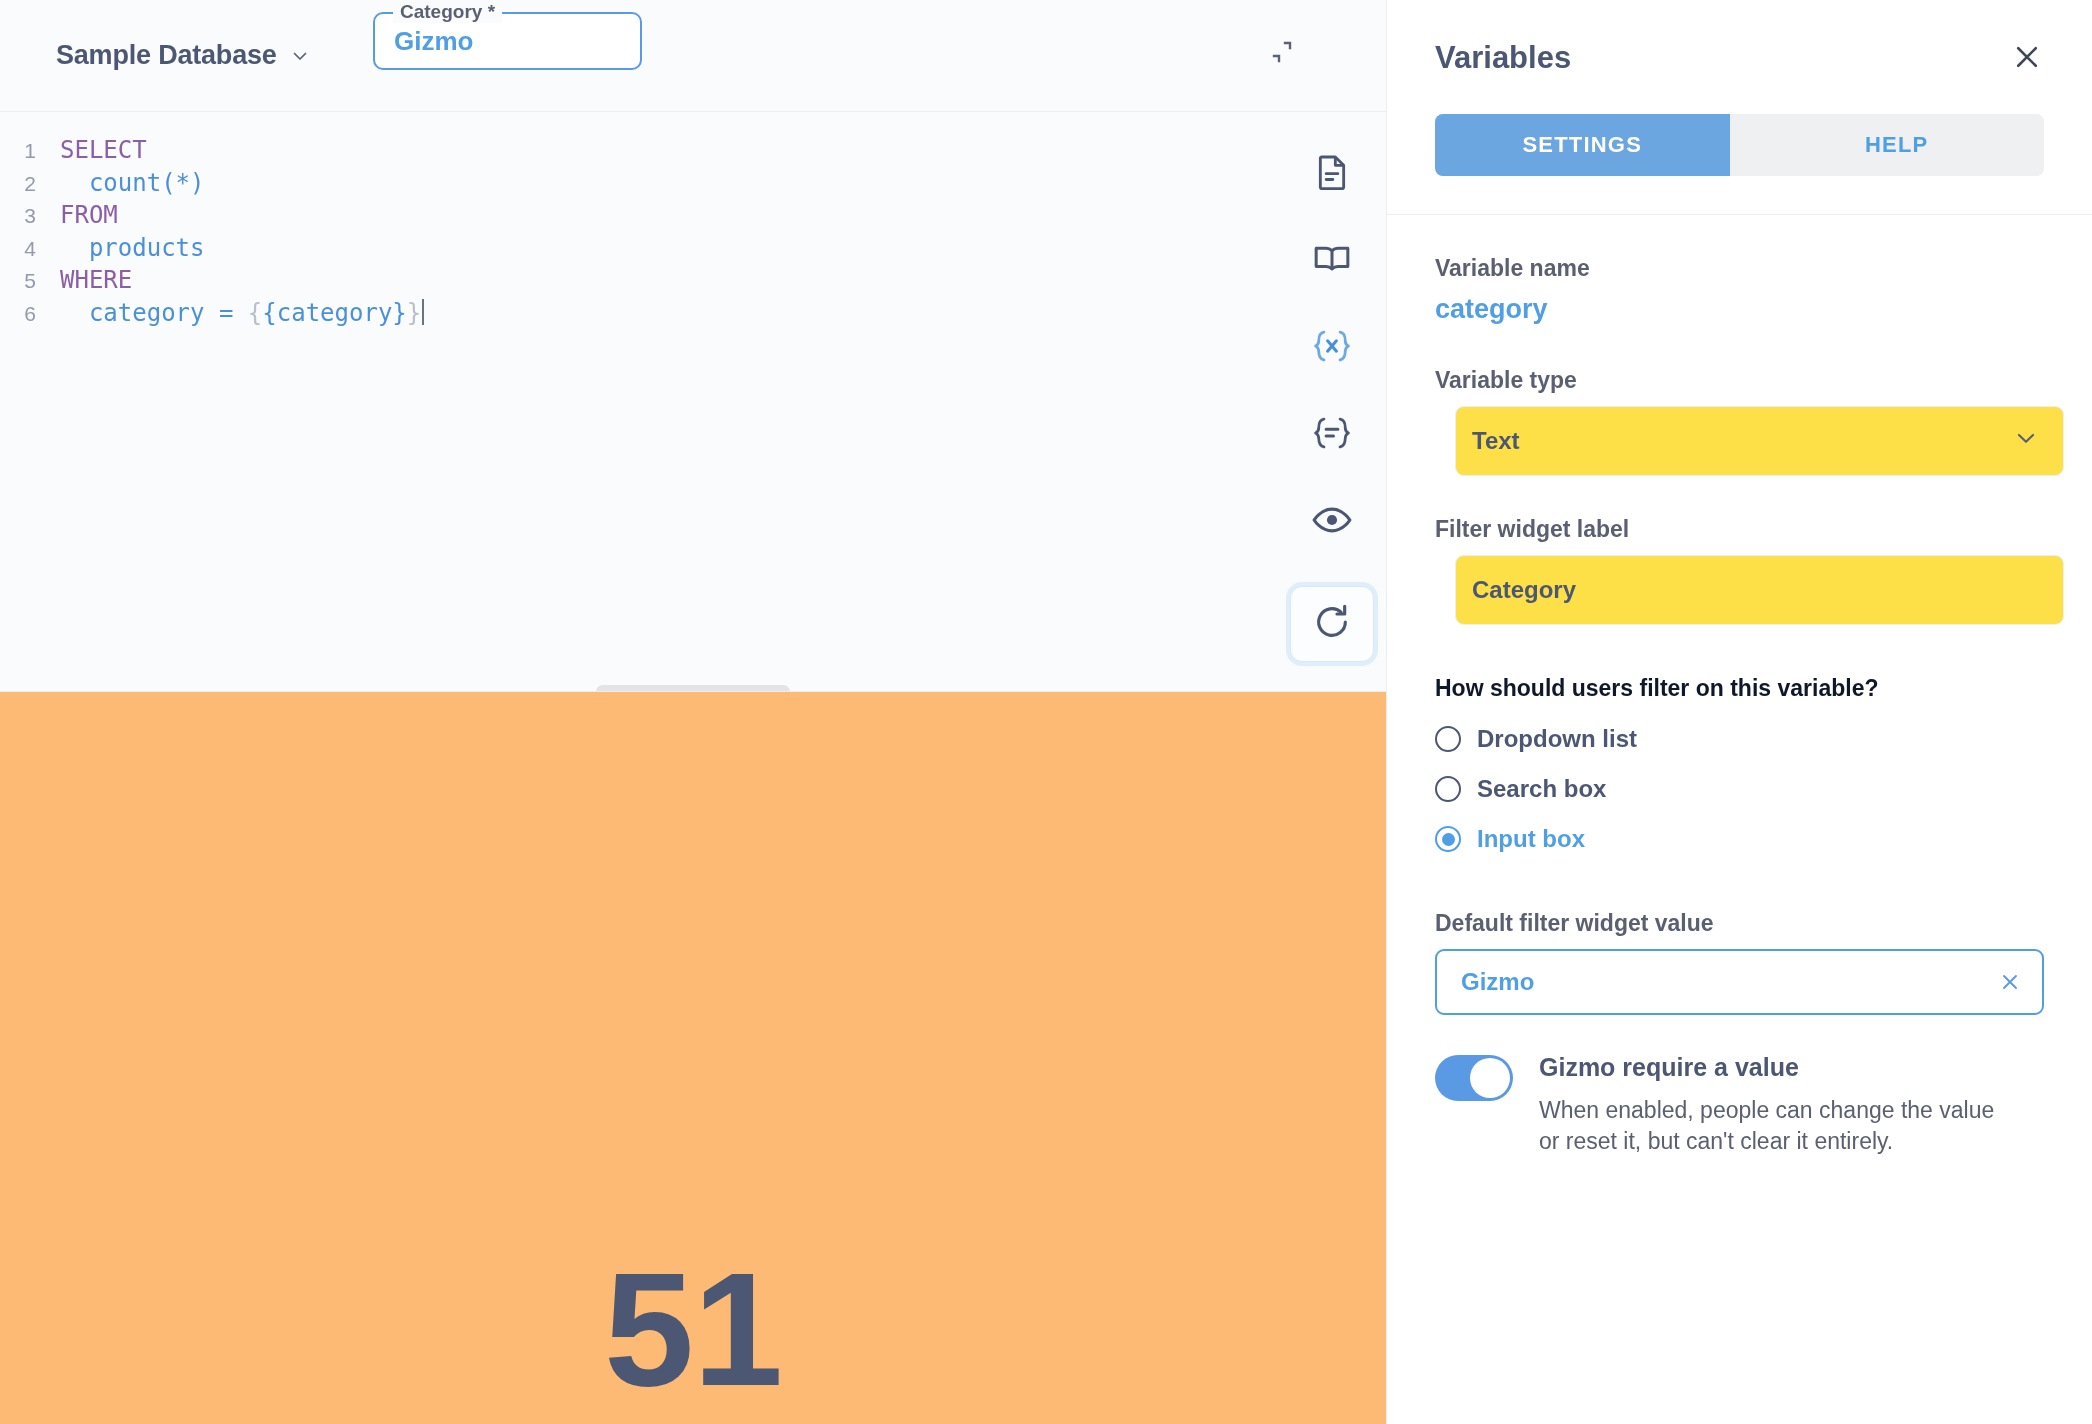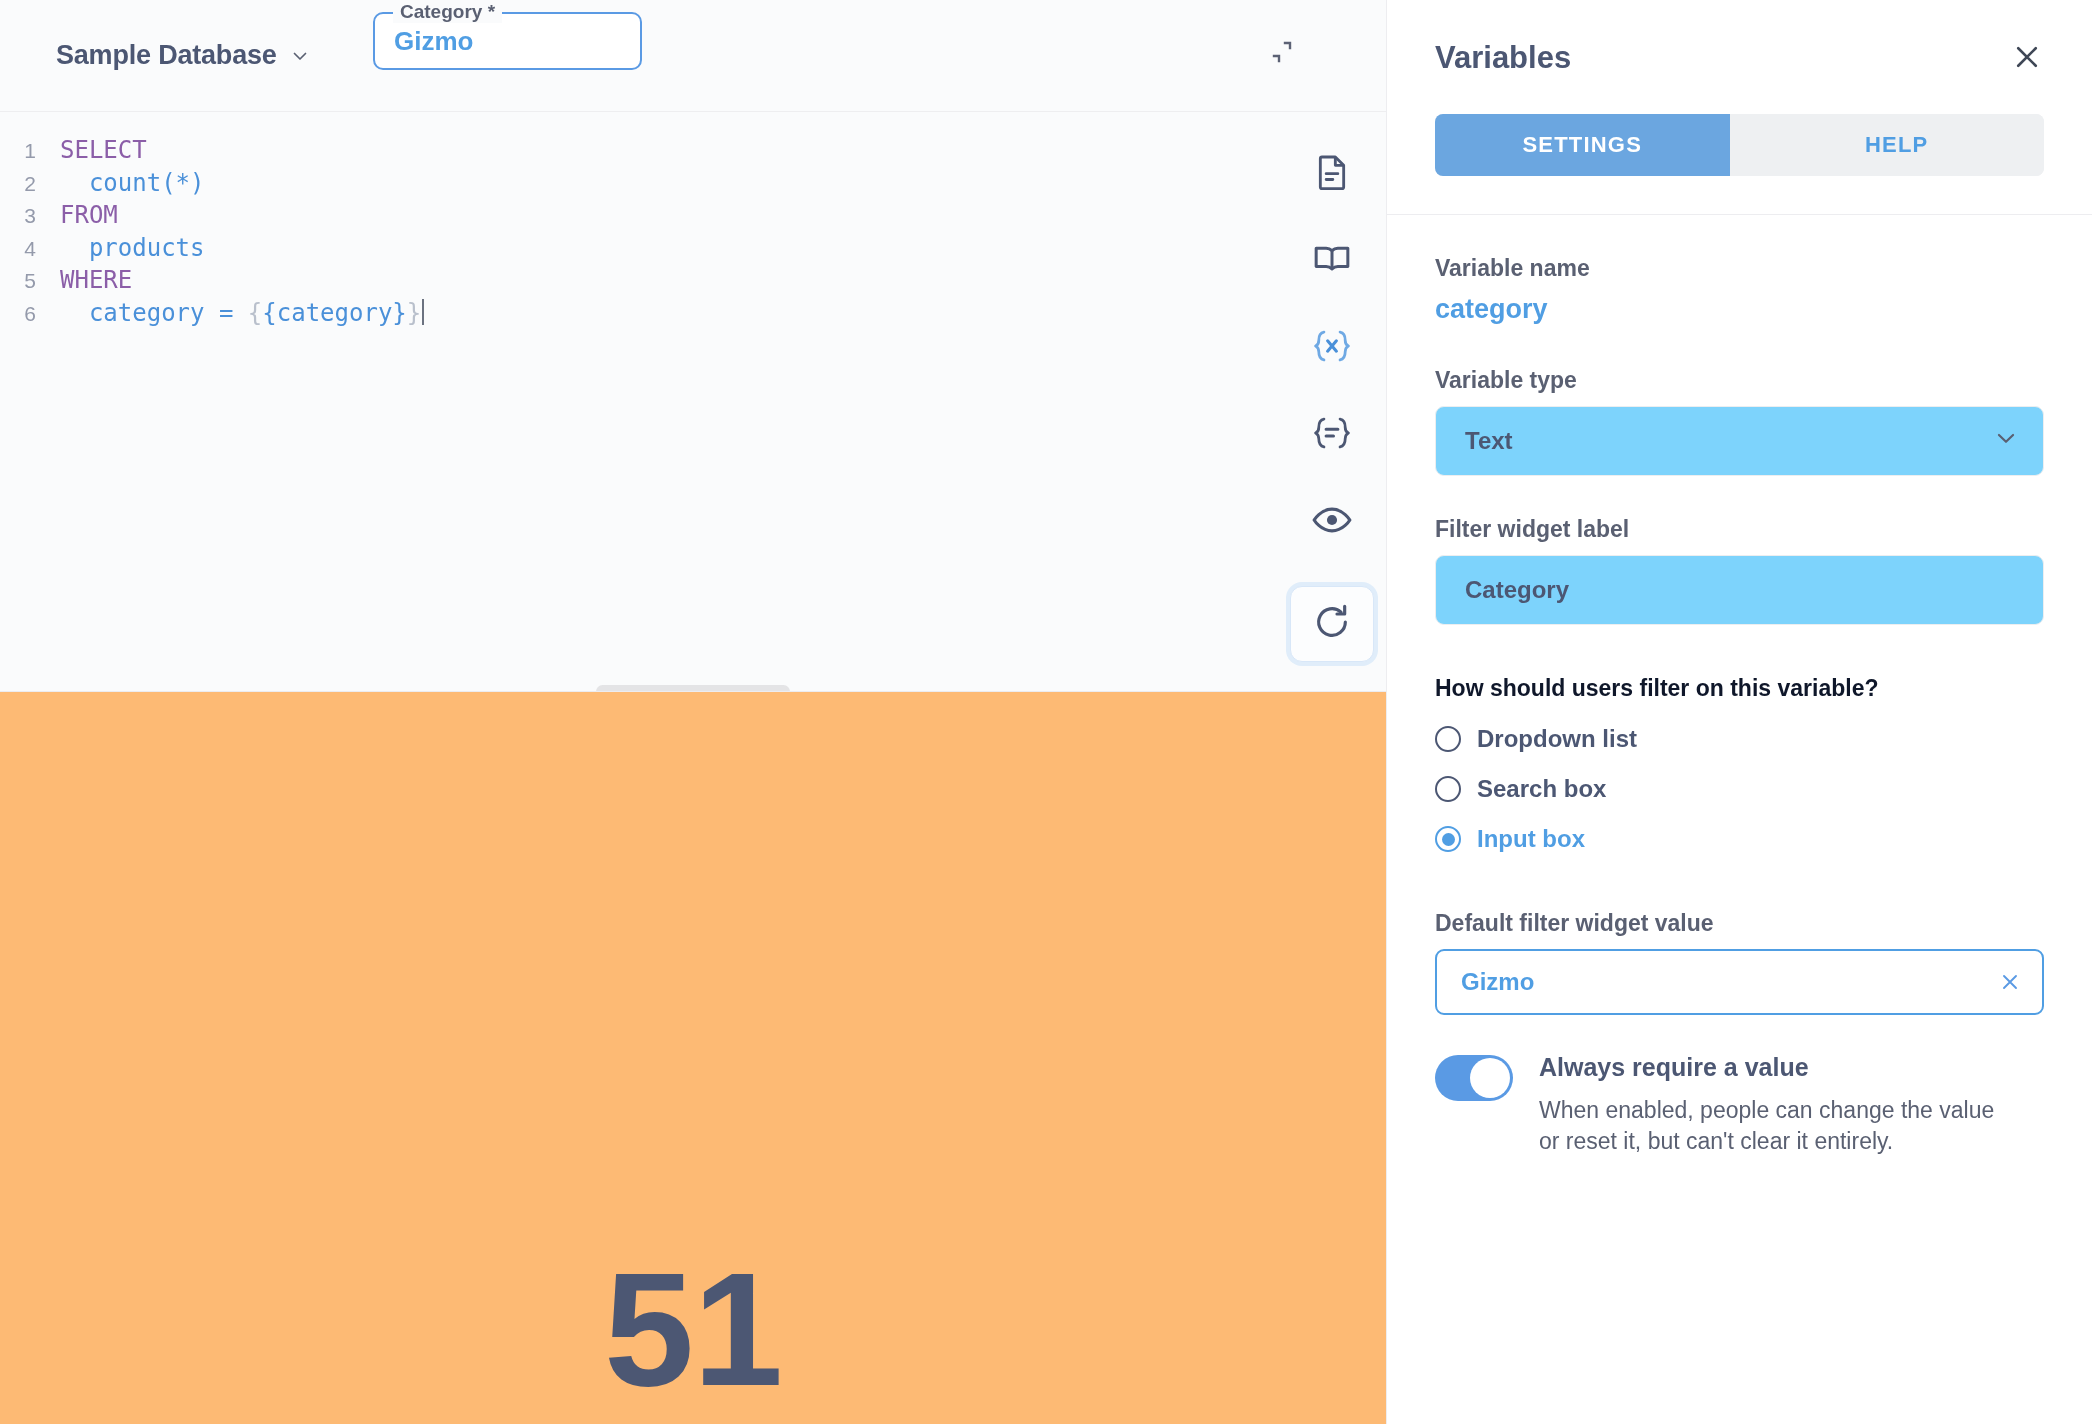--- a/index.html
+++ b/index.html
@@ -179,24 +179,25 @@
     margin-bottom: 12px;
   }
   .var-name {
     font-size: 27px; font-weight: 700; color: #509ee3;
     margin-bottom: 42px;
   }
   .select-box, .text-box {
     width: 100%; height: 70px;
     border: 1.5px solid #eceef0; border-radius: 9px;
     display: flex; align-items: center;
-    padding: 0 29px;
+    padding: 0 16px;
     font-size: 24px; font-weight: 700; color: #4c5773;
-    background: #7dd3fc; cursor: pointer;
-    position: relative;
+    background: #fde047; cursor: pointer;
+    position: relative;
+    margin-left: 20px;
   }
   .select-box .chev { position: absolute; right: 24px; top: 50%; transform: translateY(-50%); }
   .group { margin-bottom: 40px; }
 
   .radio-q {
     font-size: 23px; font-weight: 700; color: #0f172a; margin-bottom: 12px;
   }
   .radio-row {
     display: flex; align-items: center; gap: 16px;
     height: 50px; cursor: pointer;
@@ -410,20 +411,20 @@
             </svg>
           </span>
         </div>
       </div>
 
       <div class="toggle-row">
         <div class="toggle">
           <span class="knob"></span>
         </div>
         <div>
-          <div class="toggle-title">Always require a value</div>
+          <div class="toggle-title">Gizmo require a value</div>
           <div class="toggle-desc">When enabled, people can change the value or reset it, but can't clear it entirely.</div>
         </div>
       </div>
 
     </div>
   </div>
 </div>
 
 </body></html>

